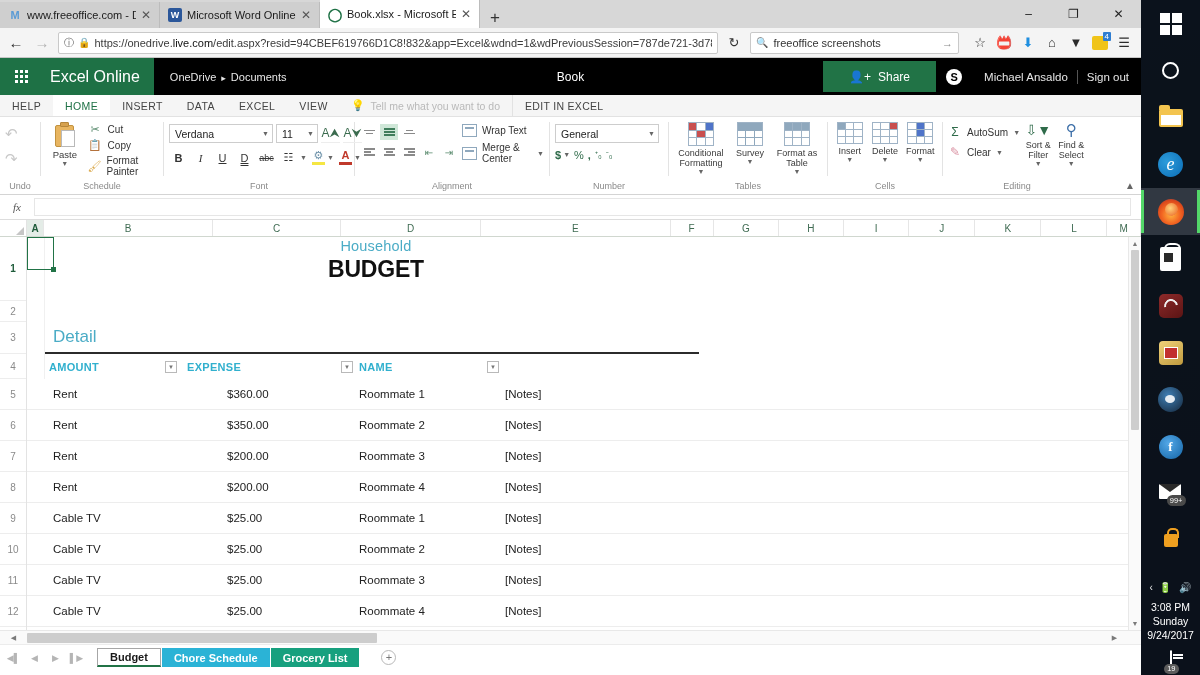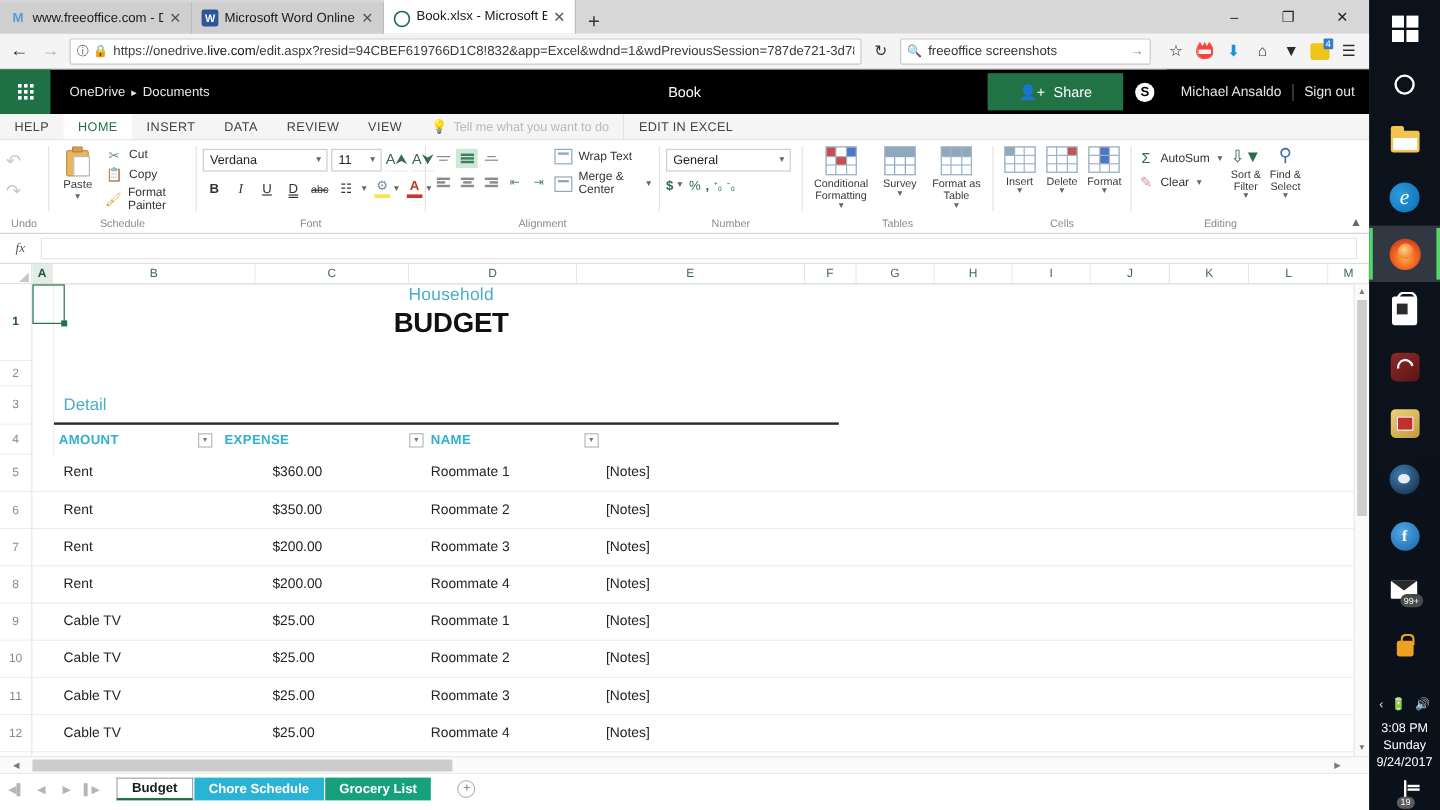--- a/index.html
+++ b/index.html
@@ -317,21 +317,21 @@
     display: flex; align-items: center; padding-left: 8px;
     font-size: 11.5px; color: #222; overflow: hidden; white-space: nowrap;
     border-right: 1px solid #f0f0f0;
   }
   .cell.plain { border-right: 1px solid #f0f0f0; }
   .title-cell {
     display: flex; flex-direction: column; justify-content: flex-start; padding-left: 8px;
   }
   .t-house { font-size: 14.5px; color: #4bacc6; line-height: 19px; letter-spacing: .2px; }
   .t-budget { font-size: 23px; font-weight: bold; color: #111; line-height: 27px; letter-spacing: -.2px; }
-  .t-detail { font-size: 14px; color: #4bacc6; line-height: 18px; }
+  .t-detail { font-size: 17px; color: #4bacc6; line-height: 18px; }
   .hdr-cell {
     font-size: 11px; font-weight: bold; color: #31b0ce; letter-spacing: .3px;
     display: flex; align-items: center;
   }
   .filter-sq {
     width: 12px; height: 12px; border: 1px solid #b9b9b9; background: #fff;
     display: flex; align-items: center; justify-content: center;
     font-size: 6px; color: #777; flex: 0 0 12px;
   }
   .rowline-thick { border-bottom: 2px solid #2b2b2b; }
@@ -605,20 +605,21 @@
             <i></i>
             <i></i>
             <i></i>
             <i></i>
             <i></i>
             <i></i>
             <i></i>
             <i></i>
         </span>
       </div>
+      <div class="ex-brand">Excel Online</div>
       <div class="ex-crumb">
         <span>OneDrive</span><span class="sep">▸</span><span>Documents</span>
       </div>
       <div class="ex-docname">Book</div>
       <div class="ex-right">
         <div class="share-btn">
           <span style="font-size:12px">👤+</span>
           <span>Share</span>
         </div>
         <div class="skype">
@@ -630,21 +631,21 @@
           <span>Sign out</span>
         </div>
       </div>
     </div>
 
     <div class="ribbon-tabs">
       <div class="rtab">HELP</div>
       <div class="rtab active">HOME</div>
       <div class="rtab">INSERT</div>
       <div class="rtab">DATA</div>
-      <div class="rtab">REVIEW</div>
+      <div class="rtab">EXCEL</div>
       <div class="rtab">VIEW</div>
       <div class="rtell">
         <span class="bulb">💡</span>
         <span>Tell me what you want to do</span>
       </div>
       <div class="redit">EDIT IN EXCEL</div>
     </div>
 
     <div class="ribbon">
 

